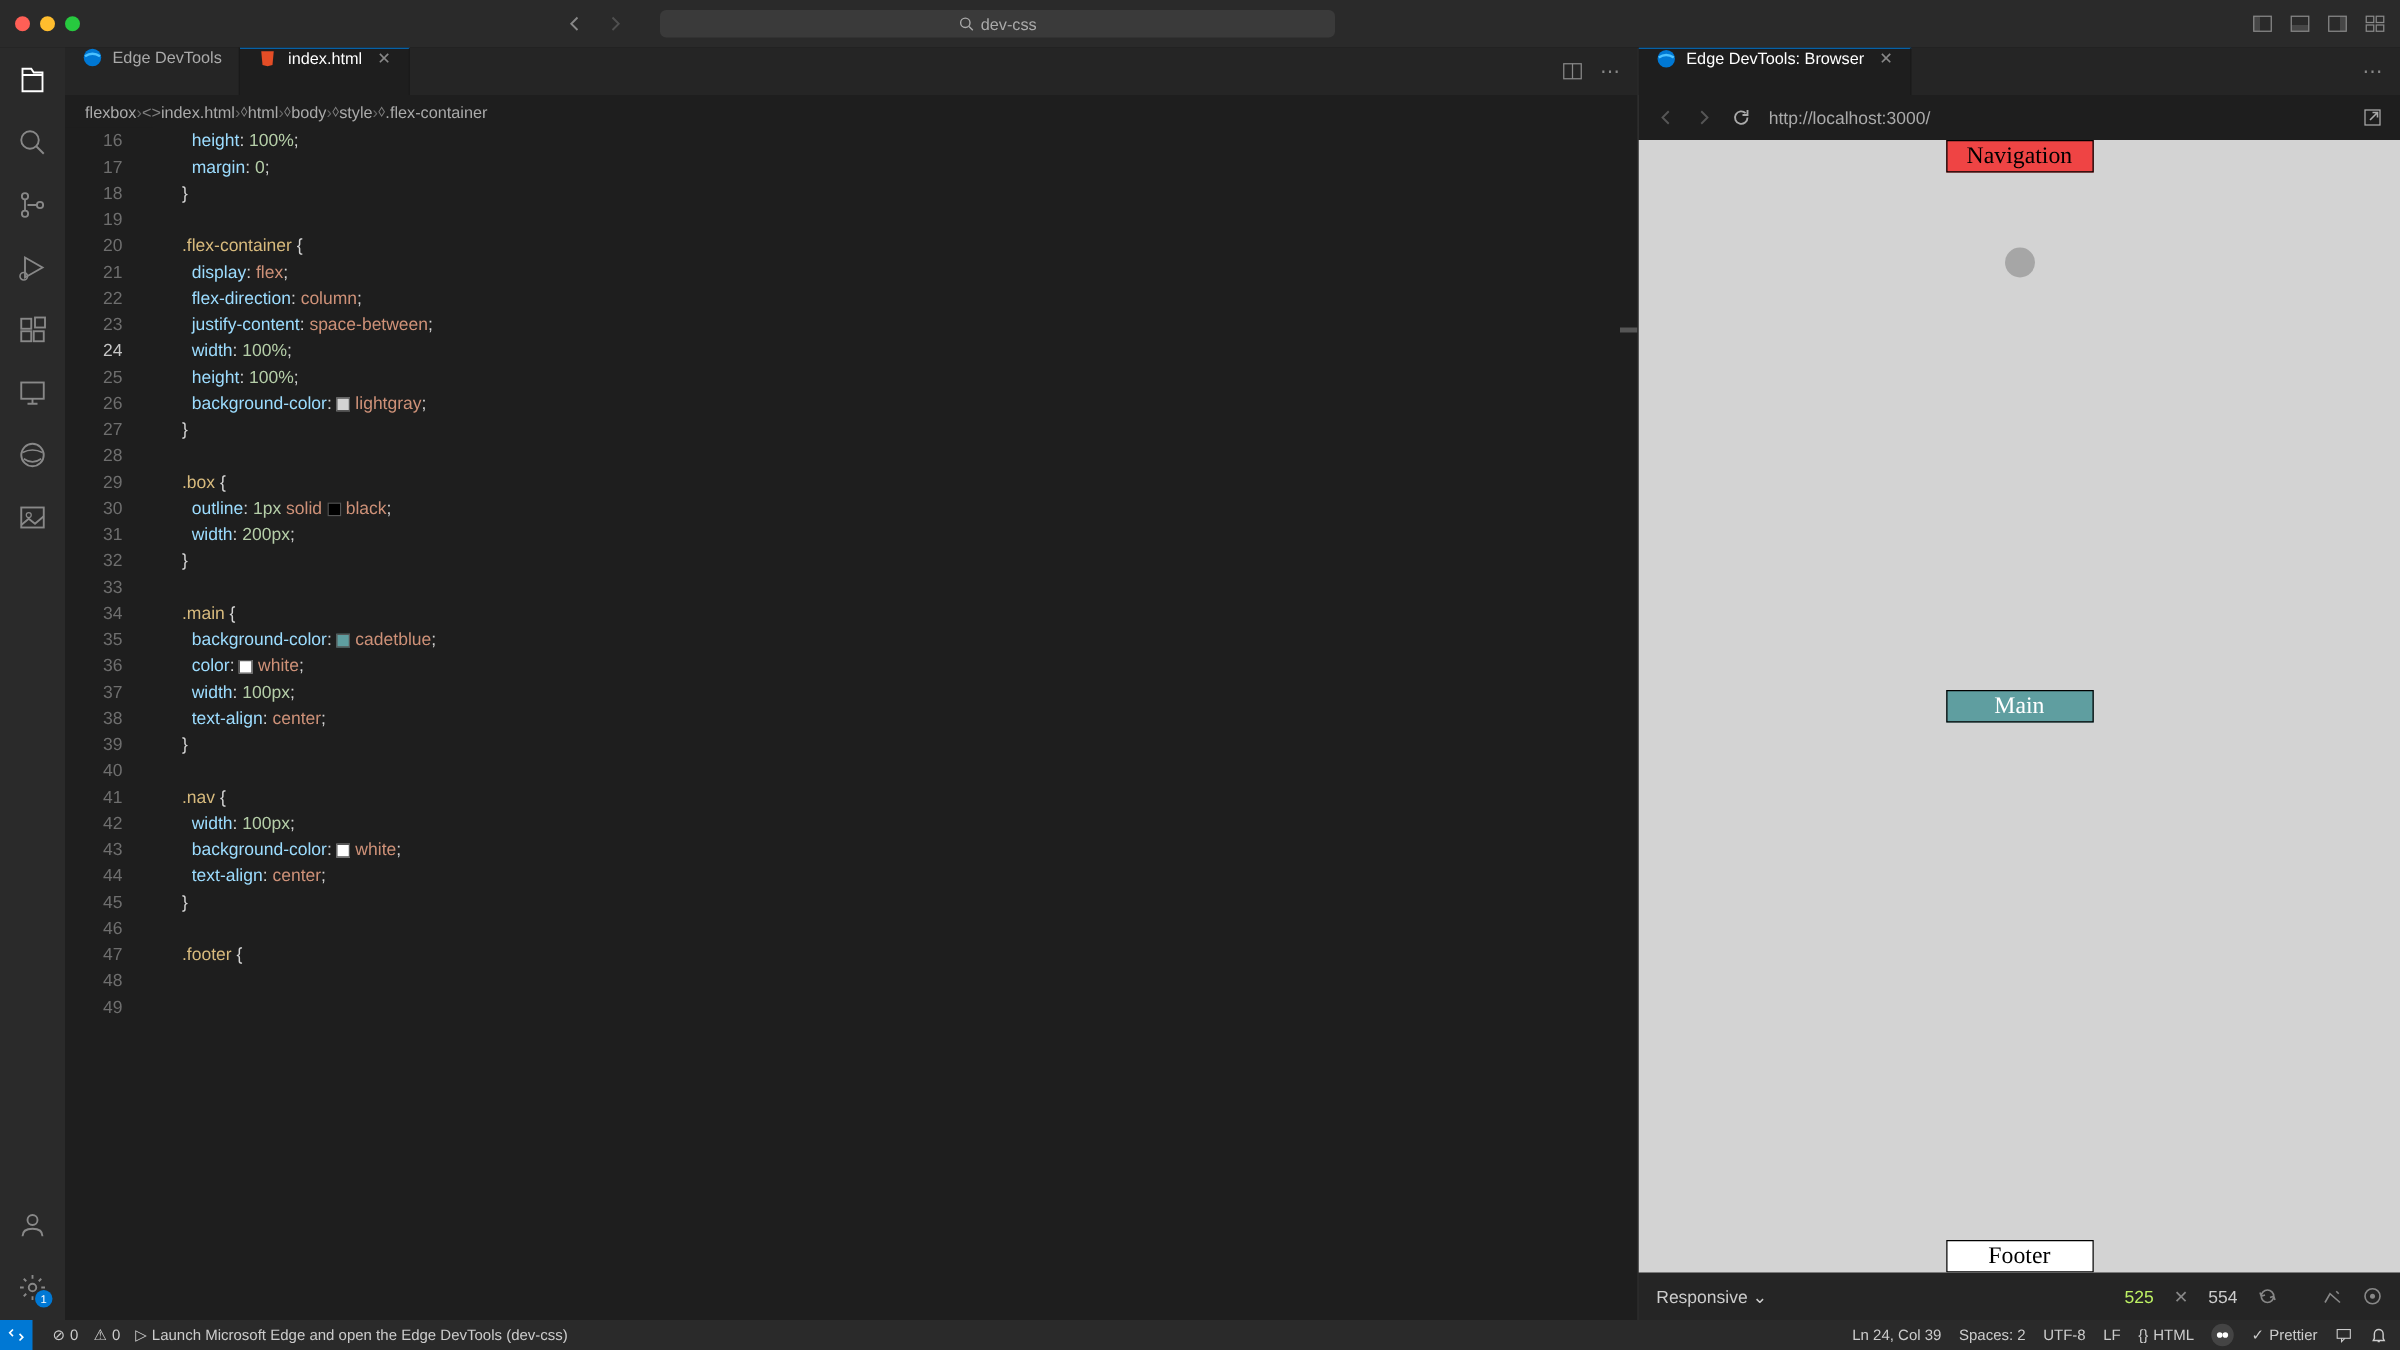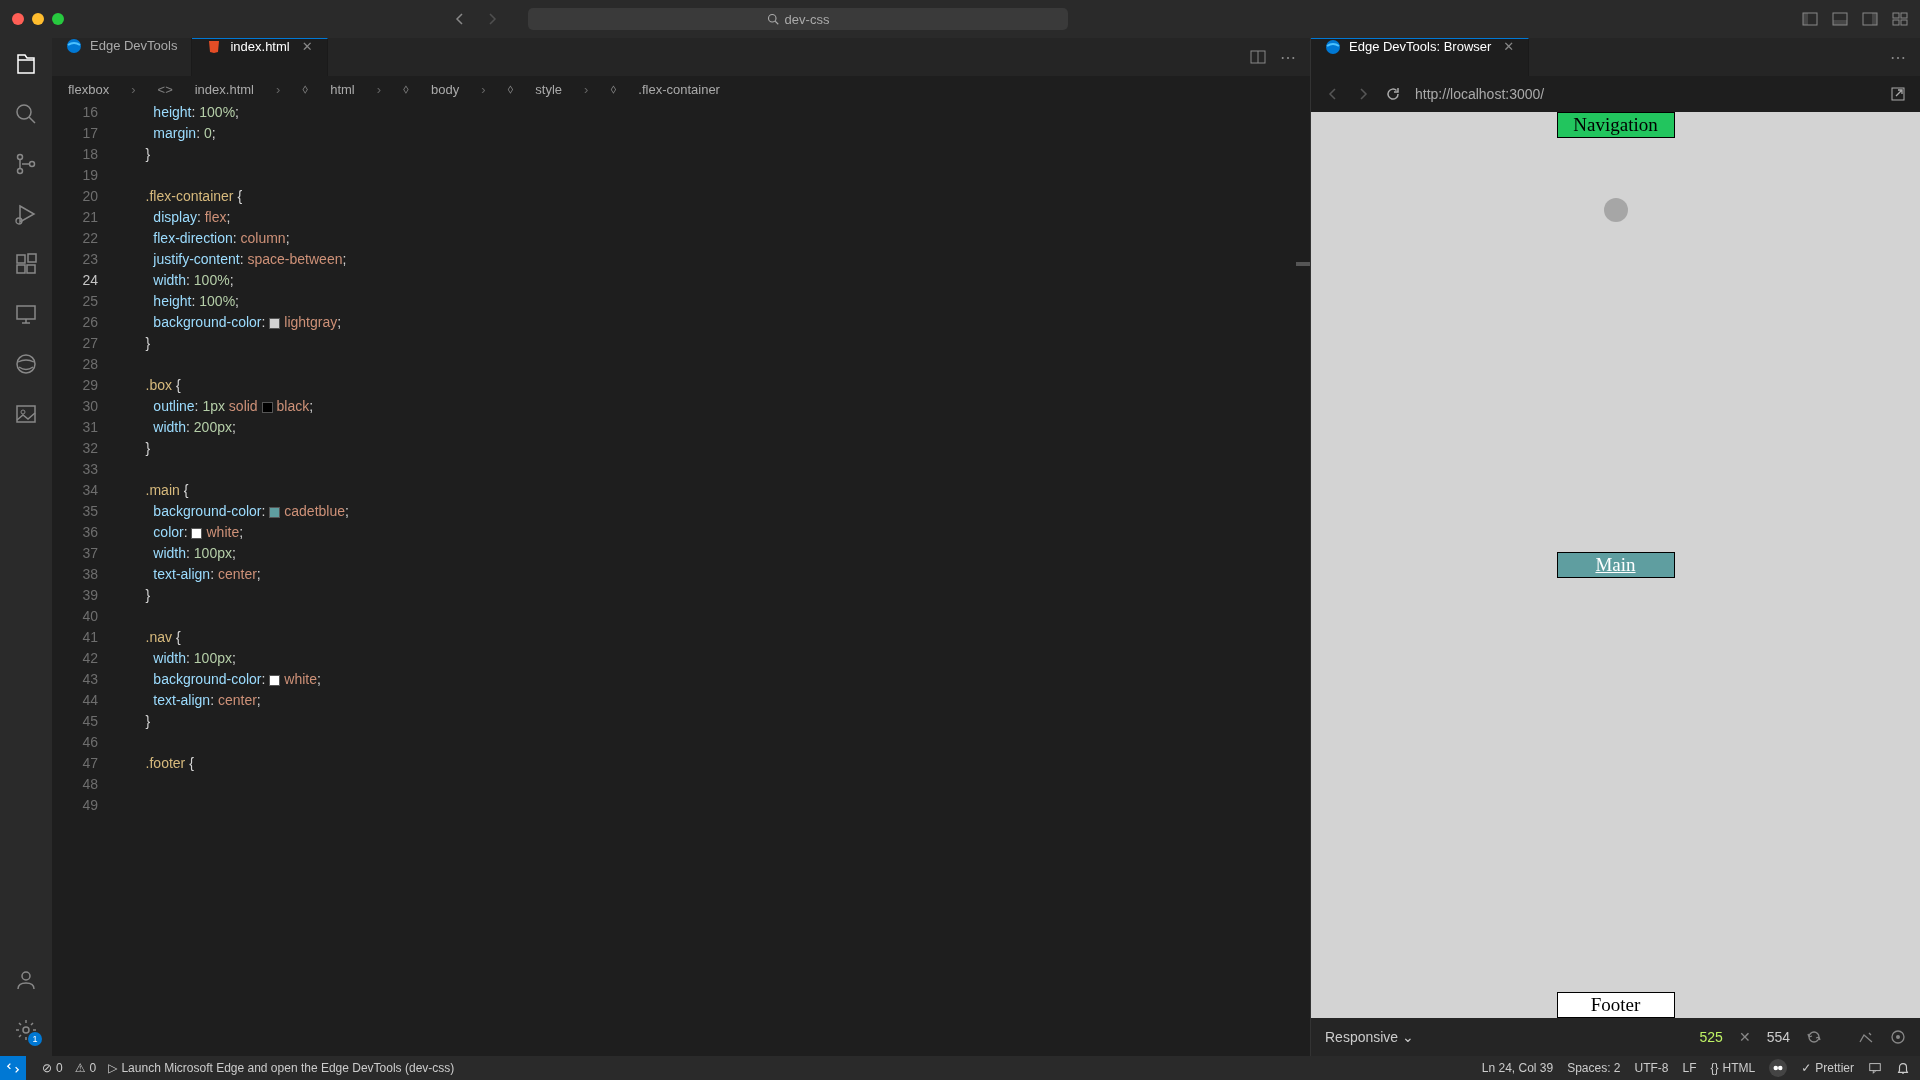--- a/index.html
+++ b/index.html
@@ -31,21 +31,21 @@
 
 
 .editor-group { flex: 1; display: flex; flex-direction: column; background: #1e1e1e; }
 .tabs-row { height: 38px; background: #252525; display: flex; align-items: stretch; }
 .tab { display: flex; padding: 0 14px; gap: 8px; color: #aaa; font-size: 13px; border-right: 1px solid #1a1a1a; cursor: pointer; }
 .tab.active { background: #1e1e1e; color: #fff; border-top: 1px solid #0078d4; }
 .tab-close { color: #888; margin-left: 4px; }
 .tab-actions { margin-left: auto; display: flex; gap: 14px; padding-right: 14px; align-items: center; color: #888; }
 
 
-.breadcrumbs { height: 26px; display: flex; align-items: center; padding: 0 16px; gap: 22px; font-size: 13px; color: #aaa; background: #1e1e1e; }
+.breadcrumbs { height: 26px; display: flex; align-items: center; padding: 0 16px; gap: 0; font-size: 13px; color: #aaa; background: #1e1e1e; }
 .crumb-sep { color: #666; }
 .crumb-icon { opacity: 0.7; }
 
 
 .code-area { flex: 1; display: flex; overflow: hidden; font-family: 'Menlo', 'Consolas', monospace; font-size: 14px; line-height: 21px; }
 .gutter { width: 70px; text-align: right; padding-right: 24px; color: #6e6e6e; background: #1e1e1e; user-select: none; }
 .gutter .ln { height: 21px; }
 .gutter .ln.active { color: #c6c6c6; }
 .code-lines { flex: 1; padding-left: 8px; color: #d4d4d4; position: relative; }
 .code-lines .line { height: 21px; white-space: pre; }
@@ -57,22 +57,22 @@
 .color-swatch { display: inline-block; width: 11px; height: 11px; border: 1px solid #555; margin-right: 4px; vertical-align: middle; }
 .minimap-slider { position: absolute; right: 0; top: 160px; width: 14px; height: 4px; background: #555; }
 
 
 .browser-panel { width: 610px; display: flex; flex-direction: column; background: #1e1e1e; border-left: 1px solid #333; }
 .browser-tabs { height: 38px; background: #252525; display: flex; align-items: stretch; }
 .browser-toolbar { height: 36px; display: flex; align-items: center; padding: 0 14px; gap: 14px; color: #aaa; font-size: 14px; }
 .browser-url { flex: 1; }
 .browser-viewport { flex: 1; background: #d3d3d3; display: flex; flex-direction: column; align-items: center; justify-content: space-between; position: relative; }
 .preview-box { width: 118px; border: 1px solid #000; text-align: center; font-family: serif; font-size: 19px; padding: 1px 0; }
-.preview-nav { background: #22c55e; color: #000; margin-top: 0; }
-.preview-main { background: #5f9ea0; color: #fff; text-decoration: underline; }
+.preview-nav { background: #ef4444; color: #000; margin-top: 0; }
+.preview-main { background: #5f9ea0; color: #fff; }
 .preview-footer { background: #fff; color: #000; margin-bottom: 0; }
 .touch-dot { position: absolute; width: 24px; height: 24px; border-radius: 50%; background: #888; top: 86px; left: 50%; transform: translateX(-50%); opacity: 0.6; }
 .device-bar { height: 38px; background: #252525; display: flex; align-items: center; padding: 0 14px; gap: 12px; color: #ccc; font-size: 14px; }
 .device-right { margin-left: auto; display: flex; gap: 16px; color: #888; }
 .dim-x { color: #888; }
 
 
 .statusbar { height: 24px; background: #2a2a2a; display: flex; align-items: center; padding: 0 10px; gap: 14px; font-size: 12px; color: #ccc; }
 .status-left { display: flex; align-items: center; gap: 12px; }
 .status-remote { background: #0078d4; color: #fff; padding: 0 6px; height: 24px; display: flex; align-items: center; margin-left: -10px; margin-right: 4px; }

